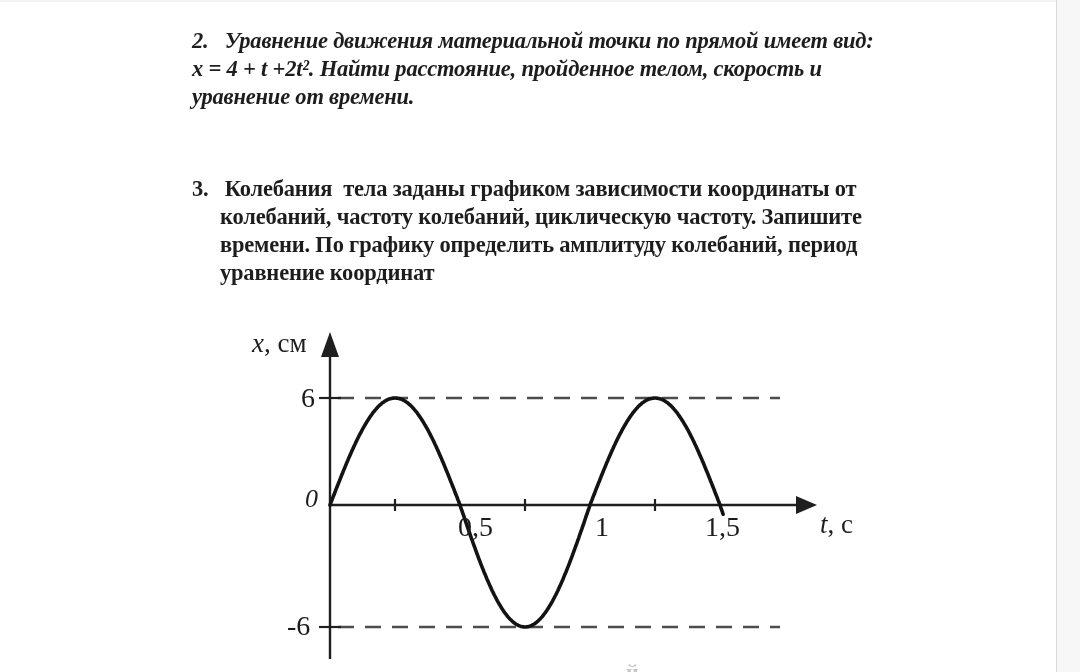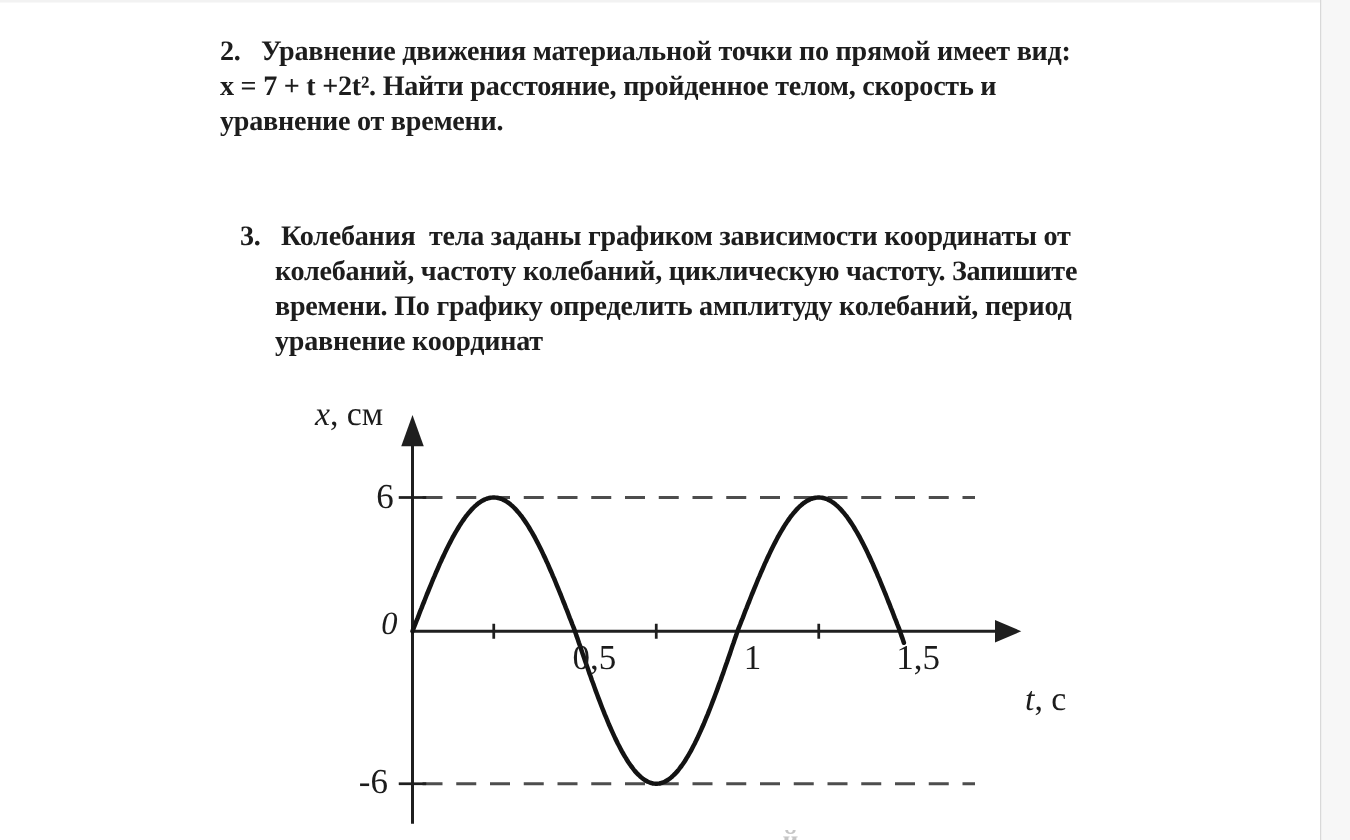--- a/index.html
+++ b/index.html
@@ -1,49 +1,49 @@
 <!DOCTYPE html>
 <html><head>
 <meta charset="utf-8">
 <style>
   html,body{margin:0;padding:0;background:#ffffff;}
   .screen{position:relative;width:1080px;height:672px;background:#ffffff;overflow:hidden;
           font-family:"Liberation Serif",serif;}
   .top-edge{position:absolute;left:0;top:0;width:1080px;height:2px;background:#f2f2f2;}
   .problem{position:absolute;}
-  .p2{left:176px;top:27px;}
+  .p2{left:192px;top:27px;font-style:italic;}
   .p3{left:192px;top:175px;}
   .pline{white-space:pre;font-weight:700;font-size:22.5px;line-height:28px;color:#1d1d1d;
          letter-spacing:-0.2px;}
   .p3 .cont{padding-left:28px;}
   #graph-svg{position:absolute;left:0;top:0;width:1080px;height:672px;}
   .axlbl{position:absolute;color:#1c1c1c;font-family:"Liberation Serif",serif;}
-  .lbl-y{left:252px;top:316px;font-size:27px;}
-  .lbl-t{left:820px;top:509px;font-size:27px;margin-top:35px;}
+  .lbl-y{left:252px;top:328px;font-size:27px;}
+  .lbl-t{left:820px;top:509px;font-size:27px;}
   .lbl-6{left:301px;top:382px;font-size:28px;}
   .lbl-m6{left:287px;top:610px;font-size:28px;}
   .lbl-0{left:305px;top:484px;font-size:26px;font-style:italic;}
   .lbl-x05{left:458px;top:511px;font-size:28px;}
   .lbl-x1{left:595px;top:511px;font-size:28px;}
-  .lbl-x15{left:705px;top:511px;font-size:28px;margin-left:12px;}
+  .lbl-x15{left:705px;top:511px;font-size:28px;}
   .ghost{position:absolute;left:626px;top:659px;width:22px;height:13px;overflow:hidden;
          font-size:22px;font-weight:700;color:#c6c6c6;}
   .scrollbar{position:absolute;right:0;top:0;width:23px;height:672px;background:#f7f7f7;
              border-left:1px solid #d9d9d9;}
   i{font-style:italic;}
 </style>
 </head>
 <body>
 
 <div class="screen">
   <div class="top-edge"></div>
 
   <div class="problem p2">
     <div class="pline">2.   Уравнение движения материальной точки по прямой имеет вид:</div>
-    <div class="pline">х = 7 + t +2t². Найти расстояние, пройденное телом, скорость и</div>
+    <div class="pline">х = 4 + t +2t². Найти расстояние, пройденное телом, скорость и</div>
     <div class="pline">уравнение от времени.</div>
   </div>
 
   <div class="problem p3">
     <div class="pline">3.   Колебания  тела заданы графиком зависимости координаты от</div>
     <div class="pline cont">колебаний, частоту колебаний, циклическую частоту. Запишите</div>
     <div class="pline cont">времени. По графику определить амплитуду колебаний, период</div>
     <div class="pline cont">уравнение координат</div>
   </div>
 

